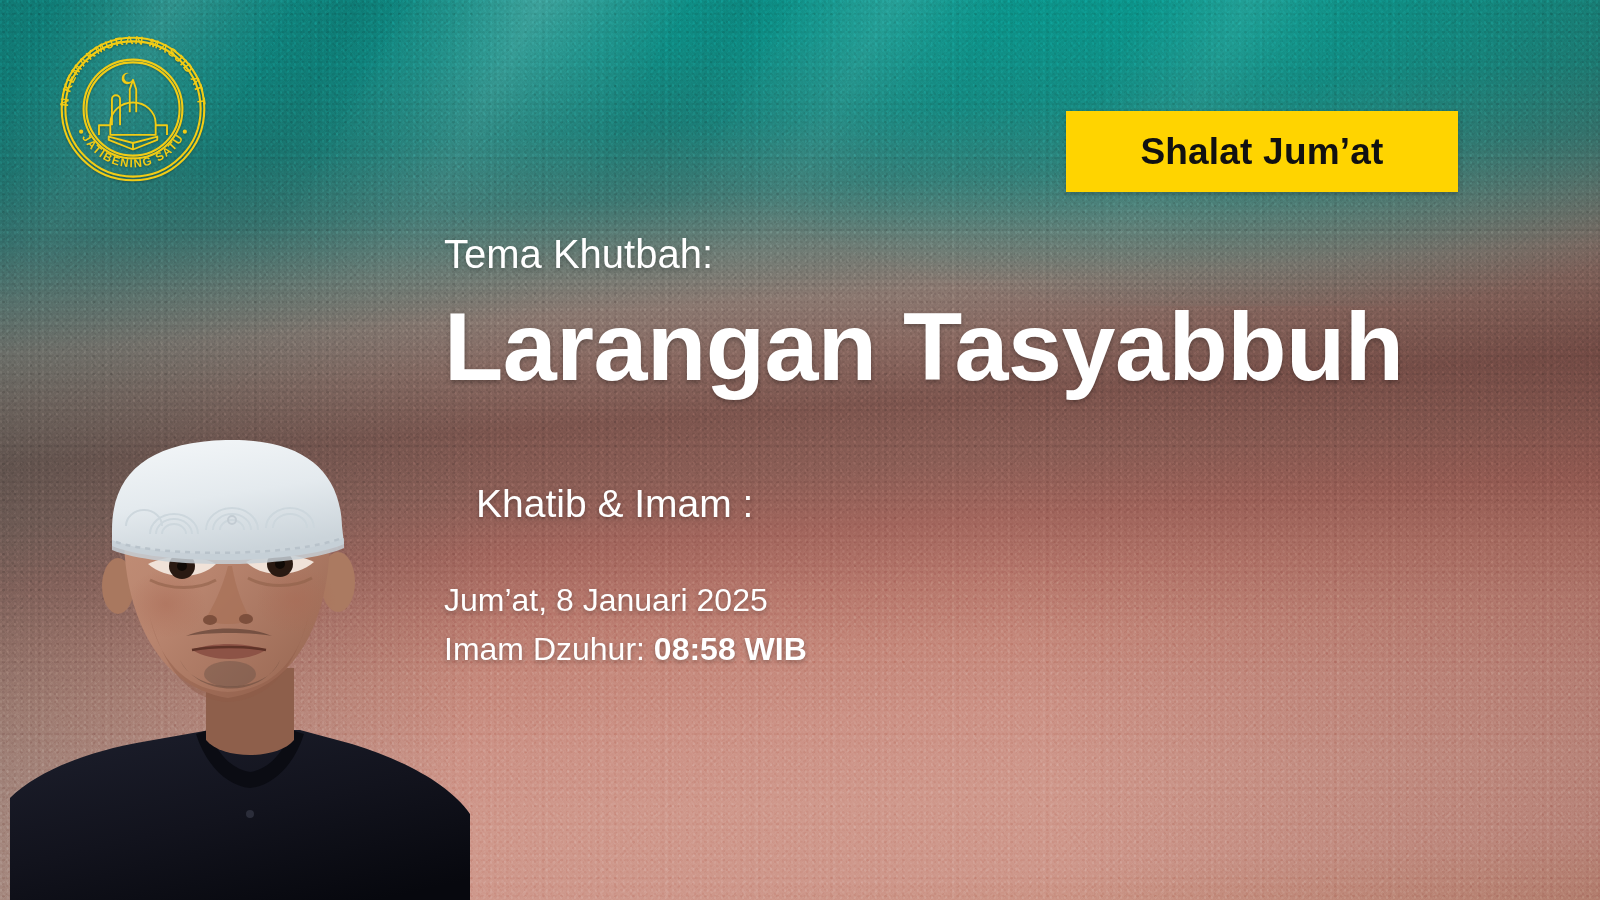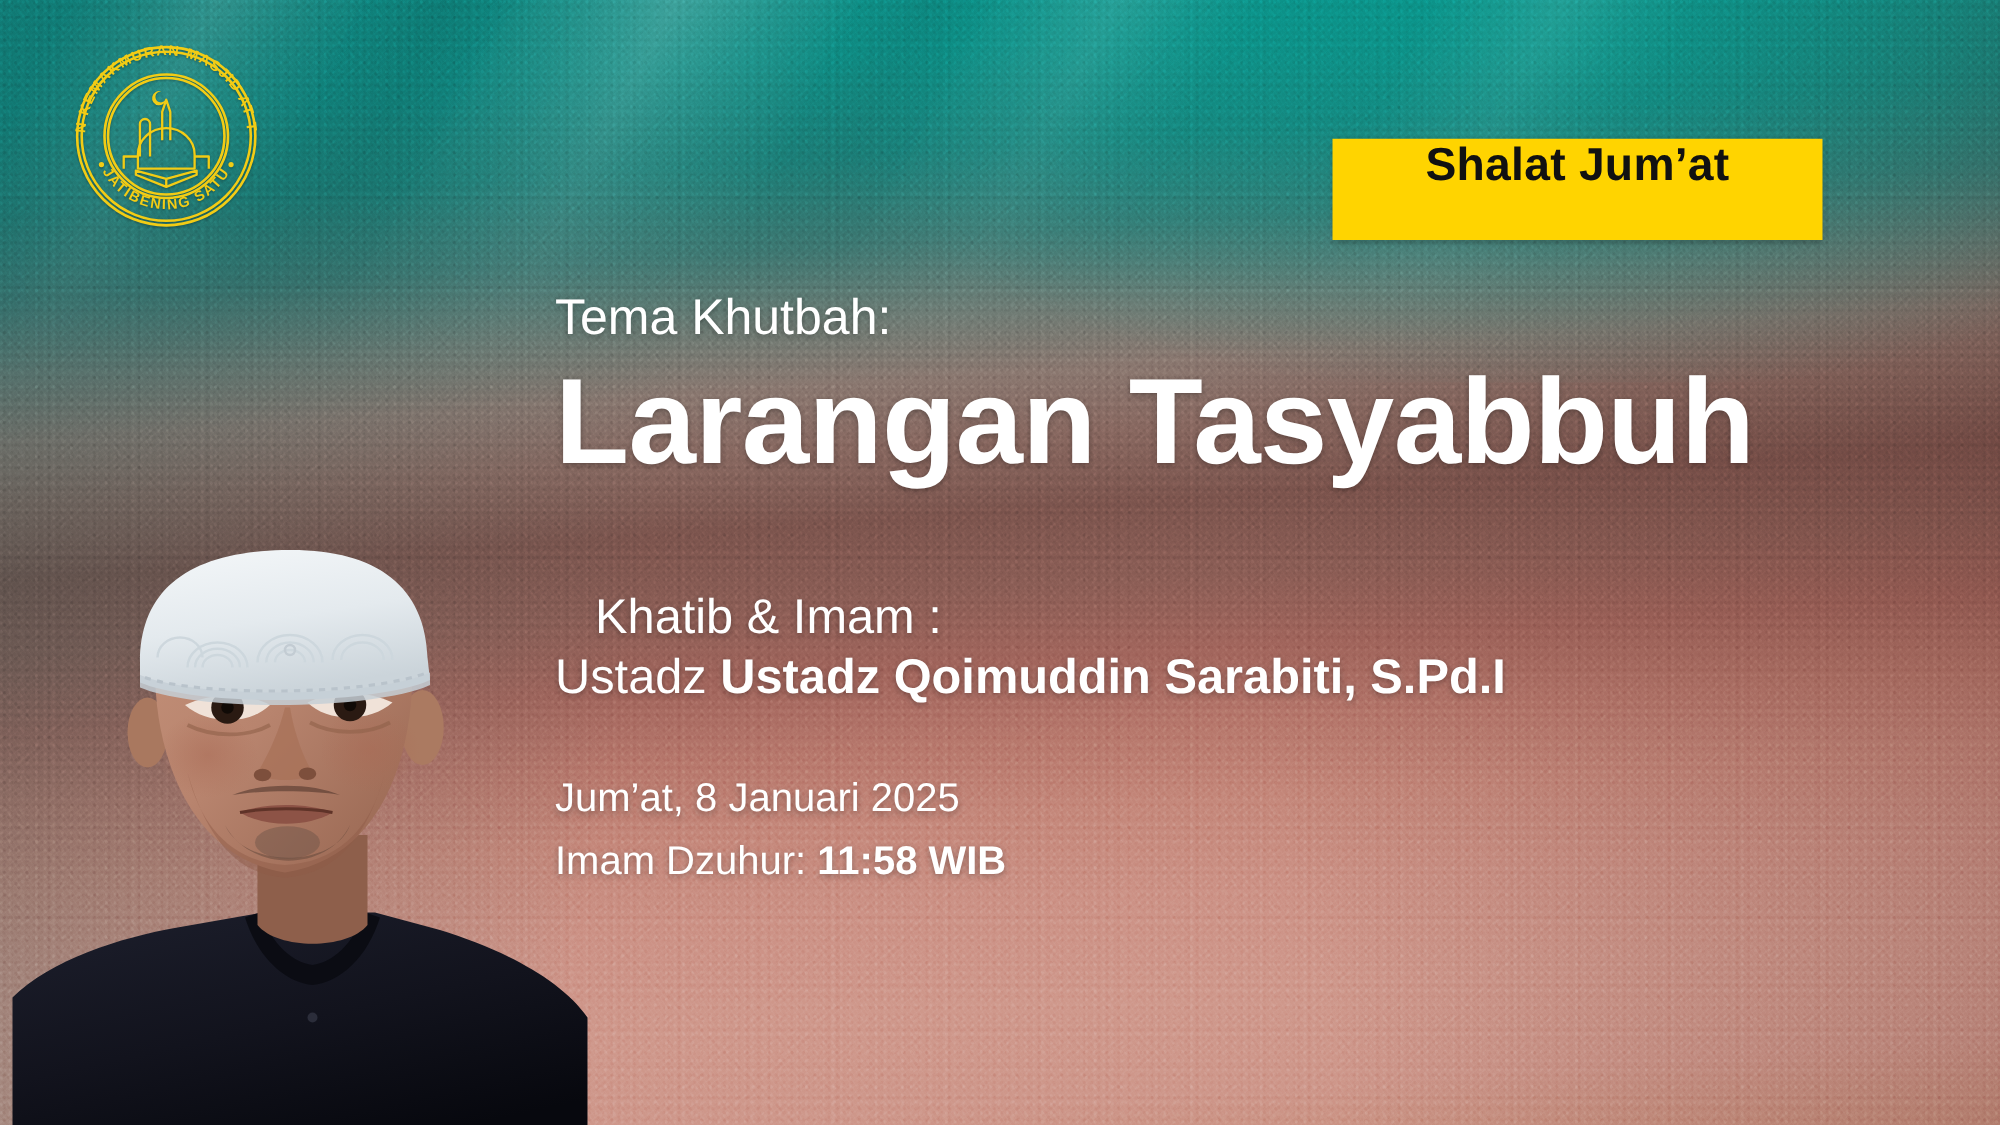--- a/index.html
+++ b/index.html
@@ -119,21 +119,21 @@
     position:absolute; left:52px; top:28px;
     width:162px; height:162px;
   }
   #logo svg{ width:100%; height:100%; display:block; filter:drop-shadow(0 1px 1px rgba(0,0,0,.28)); }
 
   
   #badge{
     position:absolute; left:1066px; top:111px;
     width:392px; height:81px;
     background:#FFD400;
-    display:flex; justify-content:center;
+    display:flex; align-items:center; justify-content:center;
     box-shadow:0 2px 5px rgba(0,0,0,.22);
   }
   #badge .badge-txt{
     color:#111; font-weight:bold; font-size:37px;
     letter-spacing:.2px; white-space:nowrap;
   }
 
   
   #photo{
     position:absolute; left:0px; top:368px;
@@ -145,21 +145,21 @@
   
   #content{
     position:absolute; left:444px; top:232px;
     width:1010px;
     color:#fff;
     text-shadow:0 2px 5px rgba(0,0,0,.30);
   }
   .kicker{ font-size:40px; font-weight:400; line-height:1.12; }
   .title{
     font-size:97px; font-weight:bold; line-height:1.04;
-    letter-spacing:-.5px; margin-top:10px;
+    letter-spacing:-.5px; margin-top:20px;
     white-space:nowrap;
   }
   .gap-a{ height:82px; }
   .khatib-label{ font-size:39px; font-weight:400; line-height:1.24; white-space:nowrap;margin-left:32px; }
   .khatib-name{ font-size:39px; font-weight:400; line-height:1.24; white-space:nowrap; }
   .khatib-name b{ font-weight:bold; }
   .gap-b{ height:48px; }
   .det{ font-size:32px; font-weight:400; line-height:1.54; white-space:nowrap; }
   .det.strong{ font-weight:bold; }
   .det b{ font-weight:bold; }
@@ -315,21 +315,20 @@
   </div>
 
   <div id="content">
     <div class="kicker">Tema Khutbah:</div>
 
     <div class="title">Larangan Tasyabbuh</div>
 
     <div class="gap-a"></div>
 
     <div class="khatib-label">Khatib &amp; Imam   :</div>
-    <div class="khatib-name"><span>Ustadz </span><b>Ustadz Qoimuddin Sarabiti, S.Pd.I</b></div>
 
     <div class="gap-b"></div>
 
     <div class="det">Jum’at, 8 Januari 2025</div>
-    <div class="det"><span>Imam Dzuhur: </span><b>11:58 WIB</b></div>
+    <div class="det"><span>Imam Dzuhur: </span><b>08:58 WIB</b></div>
   </div>
 
 </div>
 
 </body></html>

